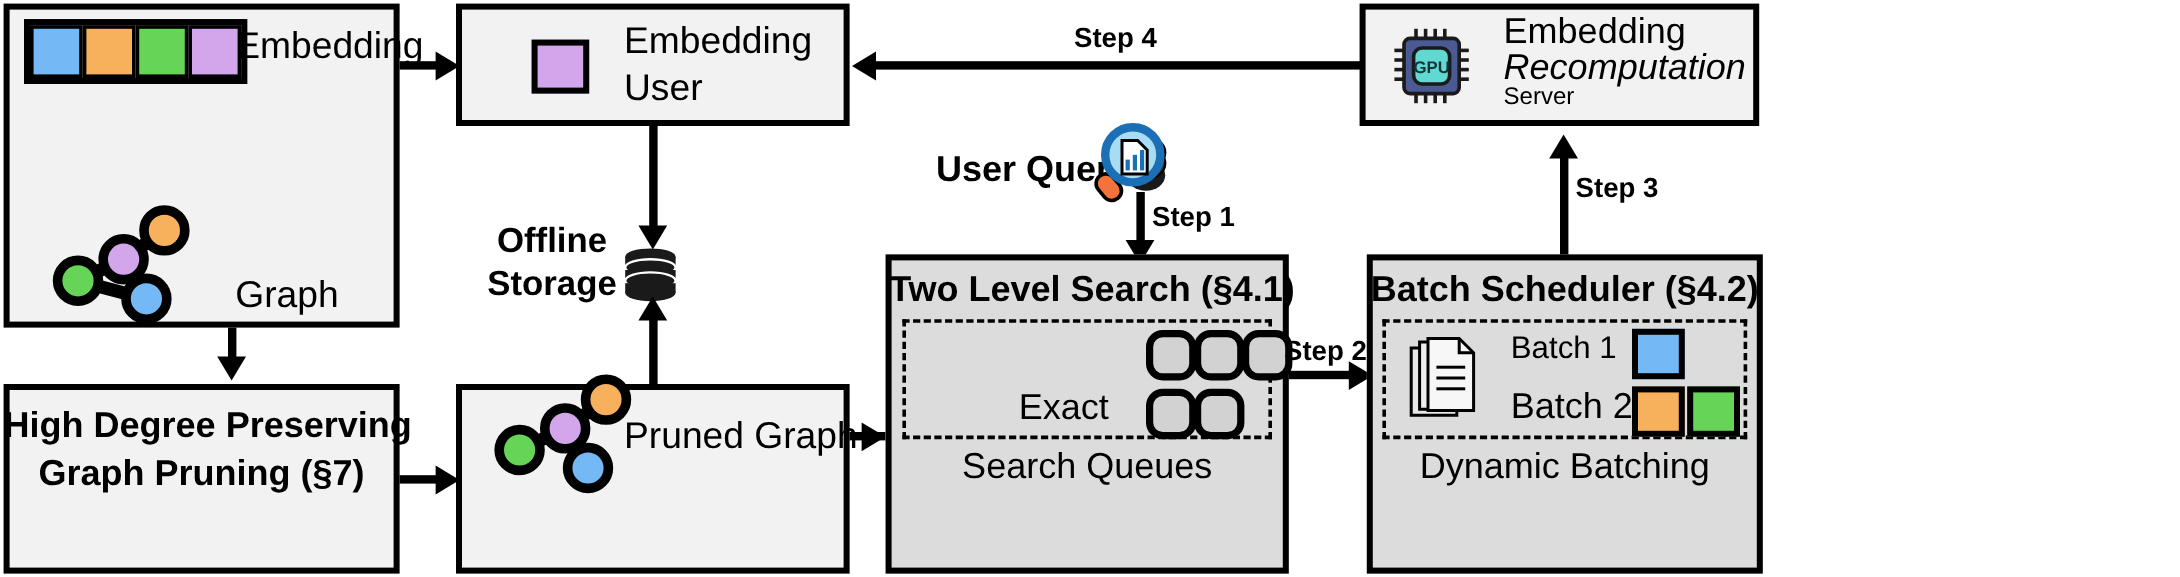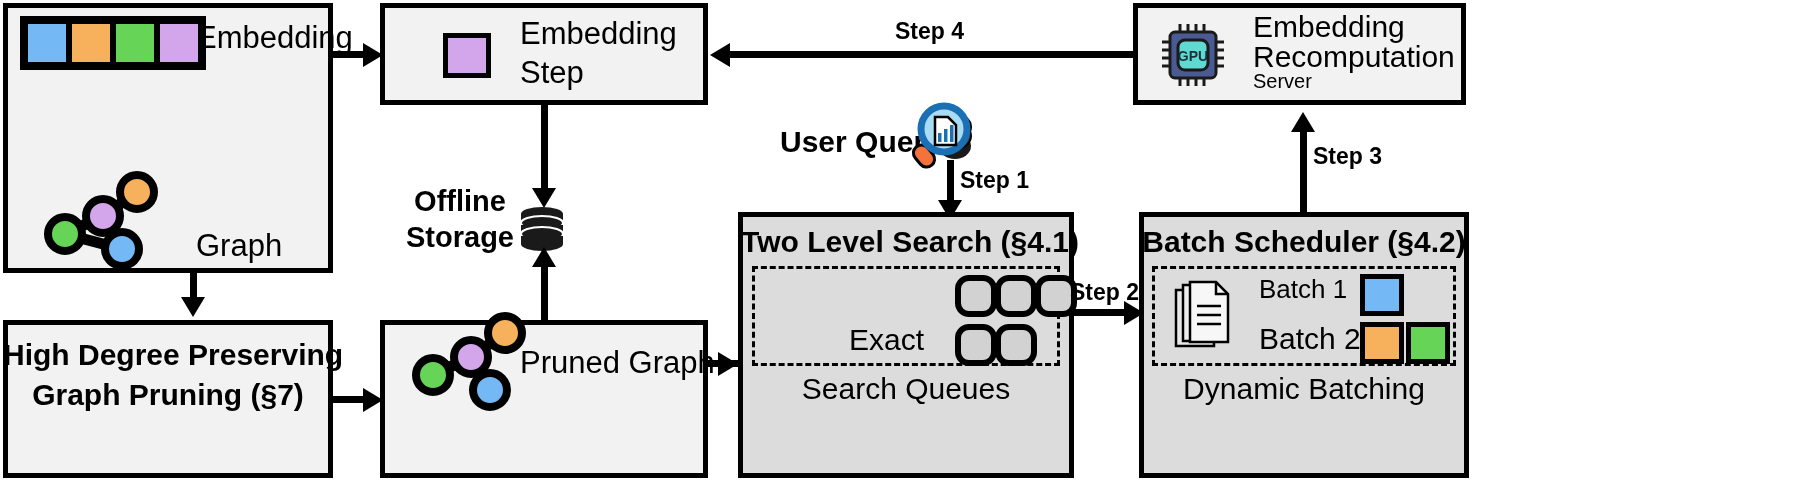--- a/index.html
+++ b/index.html
@@ -60,21 +60,21 @@
     <circle cx="63" cy="44" r="17" fill="#d3a6ec" stroke="#000" stroke-width="8"></circle>
     <circle cx="25" cy="62" r="17" fill="#66d457" stroke="#000" stroke-width="8"></circle>
     <circle cx="82" cy="77" r="17" fill="#74b9f5" stroke="#000" stroke-width="8"></circle>
   </svg>
 
   <div class="ttl" style="left:196px;top:228px;font-size:31px;">Graph</div>
 
   <div class="box" style="left:380px;top:3px;width:328px;height:102px;"></div>
   <div class="swatch" style="left:443px;top:33px;width:48px;height:45px;background:#d3a6ec;"></div>
   <div class="ttl" style="left:520px;top:16px;font-size:31px;">Embedding</div>
-  <div class="ttl" style="left:520px;top:55px;font-size:31px;">Step</div>
+  <div class="ttl" style="left:520px;top:55px;font-size:31px;">User</div>
 
   <div class="arrow ah" style="left:333px;top:51px;width:32px;"></div>
   <div class="head right" style="left:363px;top:43px;"></div>
 
   <div class="arrow av" style="left:541px;top:105px;height:88px;"></div>
   <div class="head down" style="left:532px;top:188px;"></div>
 
   <div class="ttl b center" style="left:400px;top:221px;width:120px;font-size:29px;">Storage</div>
   <div class="ttl b center" style="left:400px;top:185px;width:120px;font-size:29px;">Offline</div>
 
@@ -201,20 +201,20 @@
         <line x1="55" y1="28" x2="64" y2="28"></line>
       <line x1="55" y1="36" x2="64" y2="36"></line>
         <line x1="55" y1="44" x2="64" y2="44"></line>
     </g>
     <rect x="10" y="10" width="46" height="46" rx="5" fill="#4a5a93" stroke="#1a1a1a" stroke-width="3"></rect>
     <rect x="18" y="18" width="30" height="30" rx="7" fill="#5fd9d2" stroke="#1a1a1a" stroke-width="3"></rect>
     <text x="33" y="39" font-family="Liberation Sans, sans-serif" font-size="14" font-weight="bold" fill="#15333a" text-anchor="middle">GPU</text>
   </svg>
 
   <div class="ttl" style="left:1253px;top:10px;font-size:30px;">Embedding</div>
-  <div class="ttl" style="left:1253px;top:40px;font-size:30px;">Recomputation</div>
+  <div class="ttl" style="left:1253px;top:40px;font-size:30px;font-style:italic;">Recomputation</div>
   <div class="ttl" style="left:1253px;top:70px;font-size:20px;">Server</div>
 
   <div class="arrow ah" style="left:730px;top:51px;width:404px;"></div>
   <div class="head left" style="left:710px;top:43px;"></div>
   <div class="steplbl" style="left:895px;top:18px;">Step 4</div>
 
 </div>
 
 </body></html>

